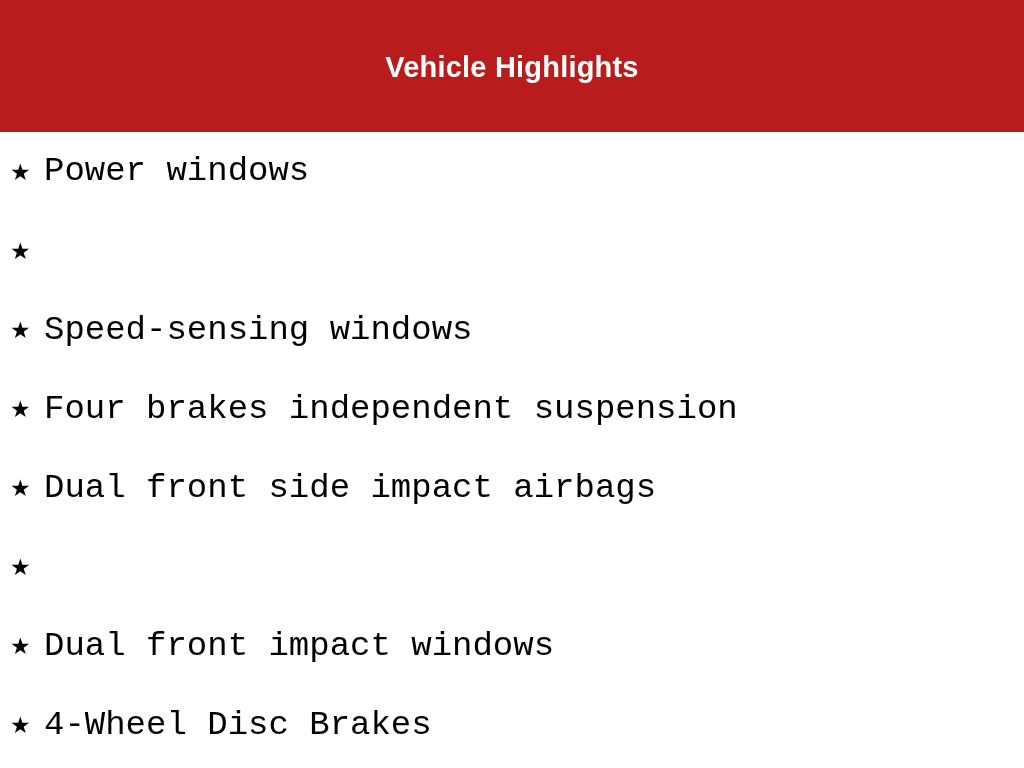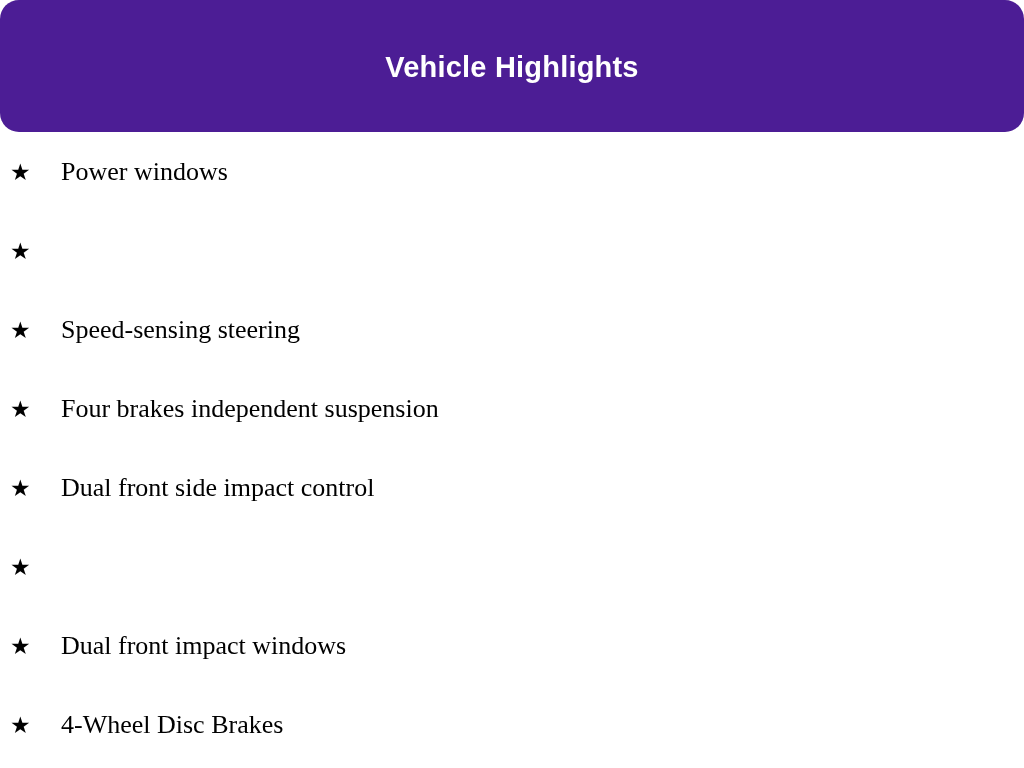--- a/index.html
+++ b/index.html
@@ -19,26 +19,25 @@
     width: 1024px;
     height: 768px;
     background: #ffffff;
   }
   .header-band {
     position: absolute;
     top: 0;
     left: 0;
     width: 1024px;
     height: 132px;
-    background: #4c1d95;
+    background: #b91c1c;
     display: flex;
     align-items: center;
     justify-content: center;
     box-sizing: border-box;
-    border-radius: 19px;
   }
   .header-title {
     color: #ffffff;
     font-family: "Liberation Sans", sans-serif;
     font-size: 29px;
     font-weight: bold;
     letter-spacing: 0.2px;
     line-height: 1;
     margin: 0;
     padding-top: 2px;
@@ -68,24 +67,24 @@
     display: inline-block;
     width: 17px;
     color: #000000;
     font-size: 23px;
     line-height: 1;
     text-align: left;
     flex: 0 0 auto;
   }
   .highlight-label {
     display: inline-block;
-    margin-left: 34px;
+    margin-left: 17px;
     color: #000000;
-    font-family: Liberation Serif, serif;
-    font-size: 26px;
+    font-family: Liberation Mono, monospace;
+    font-size: 34px;
     font-weight: normal;
     line-height: 1.1;
     white-space: nowrap;
   }
 </style>
 </head>
 <body>
 
 <div class="page">
 
@@ -99,31 +98,31 @@
       <span class="star-icon">★</span>
       <span class="highlight-label">Power windows</span>
     </li>
 
     <li class="highlight-item">
       <span class="star-icon">★</span>
     </li>
 
     <li class="highlight-item">
       <span class="star-icon">★</span>
-      <span class="highlight-label">Speed-sensing steering</span>
+      <span class="highlight-label">Speed-sensing windows</span>
     </li>
 
     <li class="highlight-item">
       <span class="star-icon">★</span>
       <span class="highlight-label">Four brakes independent suspension</span>
     </li>
 
     <li class="highlight-item">
       <span class="star-icon">★</span>
-      <span class="highlight-label">Dual front side impact control</span>
+      <span class="highlight-label">Dual front side impact airbags</span>
     </li>
 
     <li class="highlight-item">
       <span class="star-icon">★</span>
     </li>
 
     <li class="highlight-item">
       <span class="star-icon">★</span>
       <span class="highlight-label">Dual front impact windows</span>
     </li>

